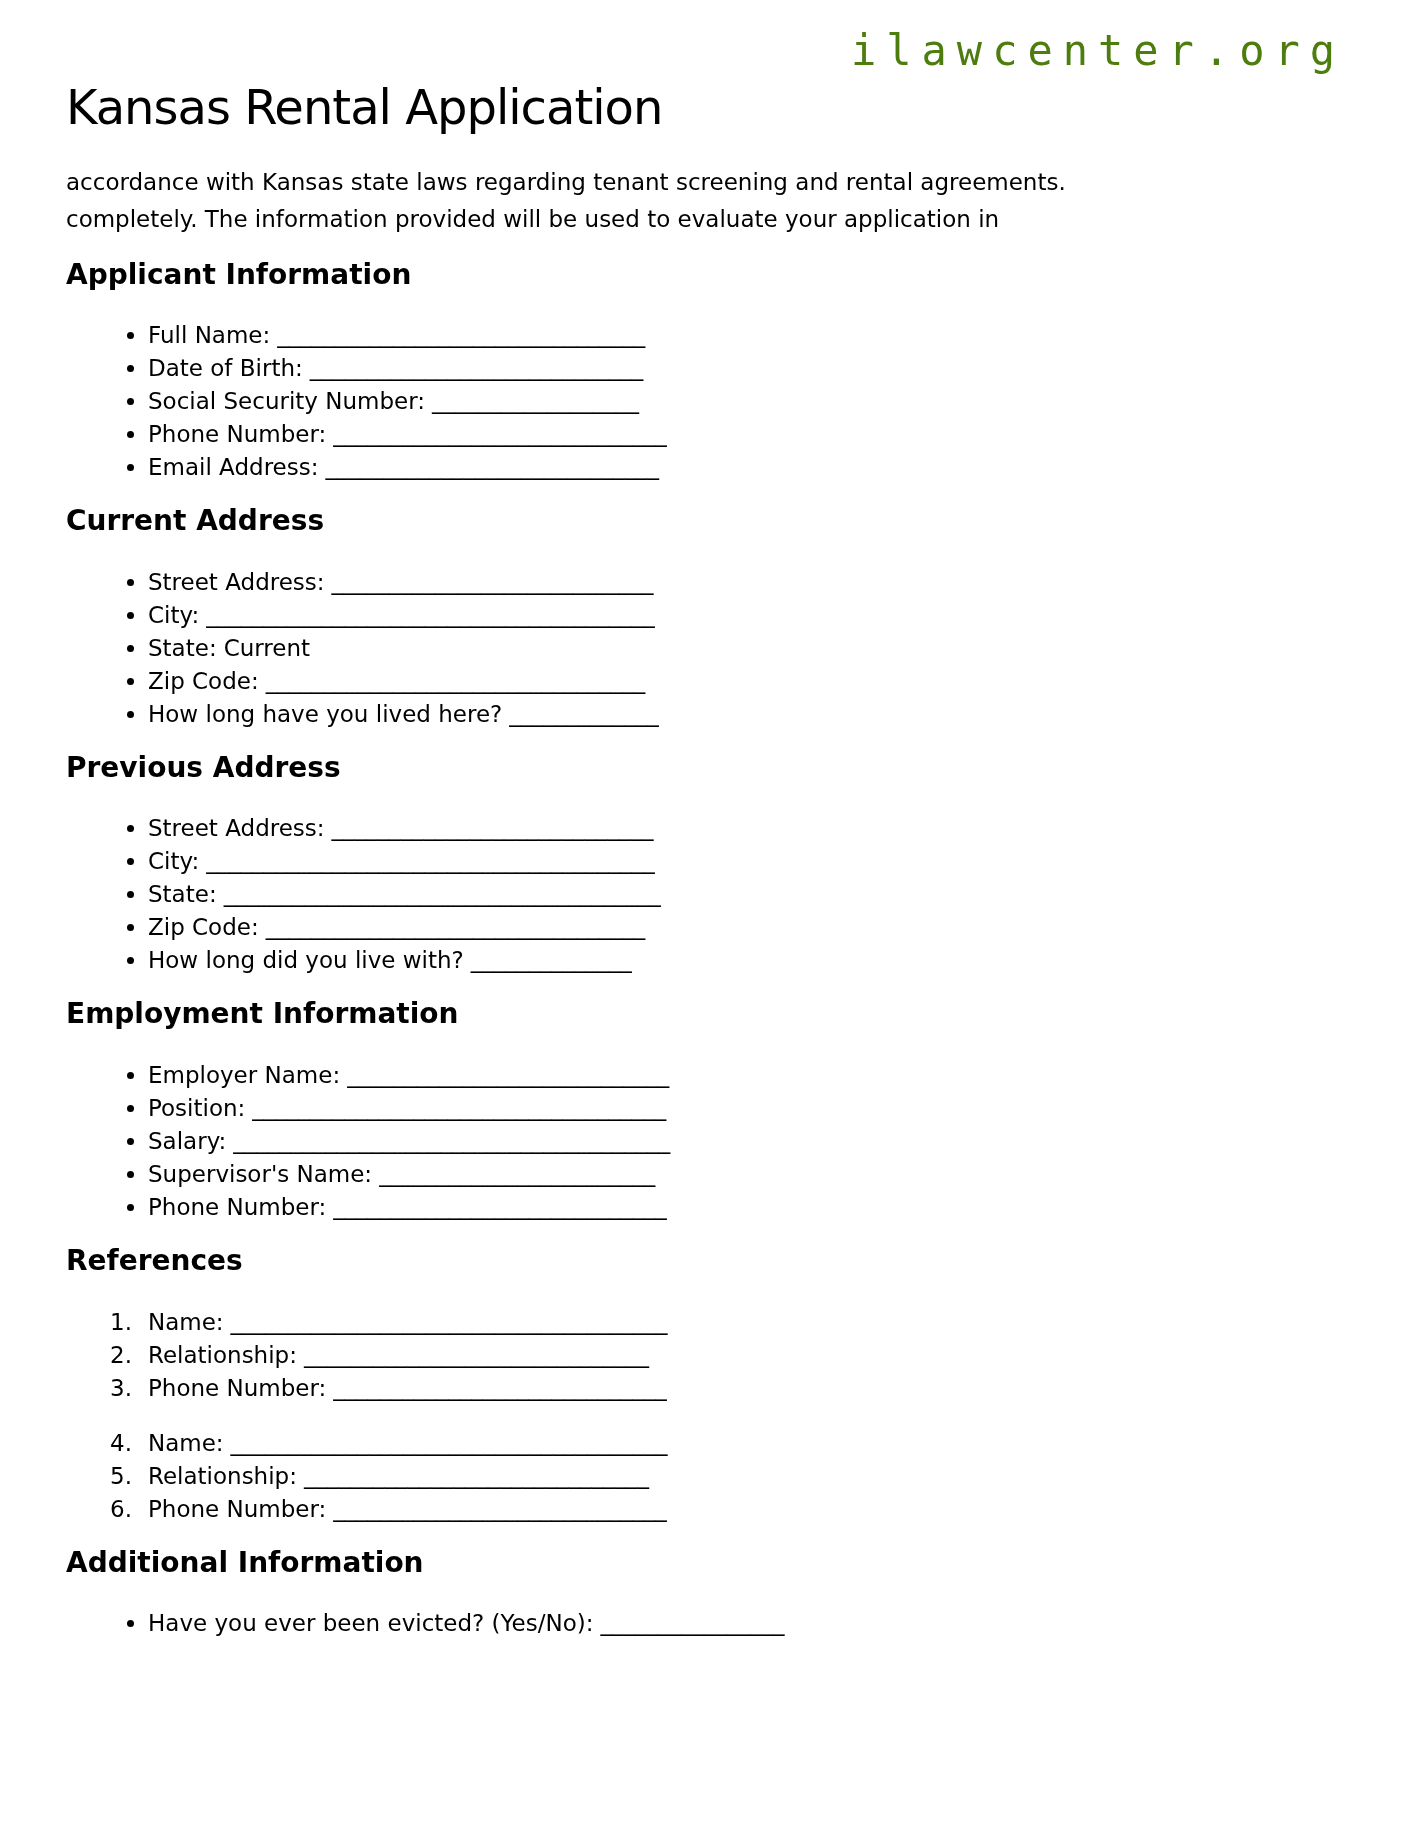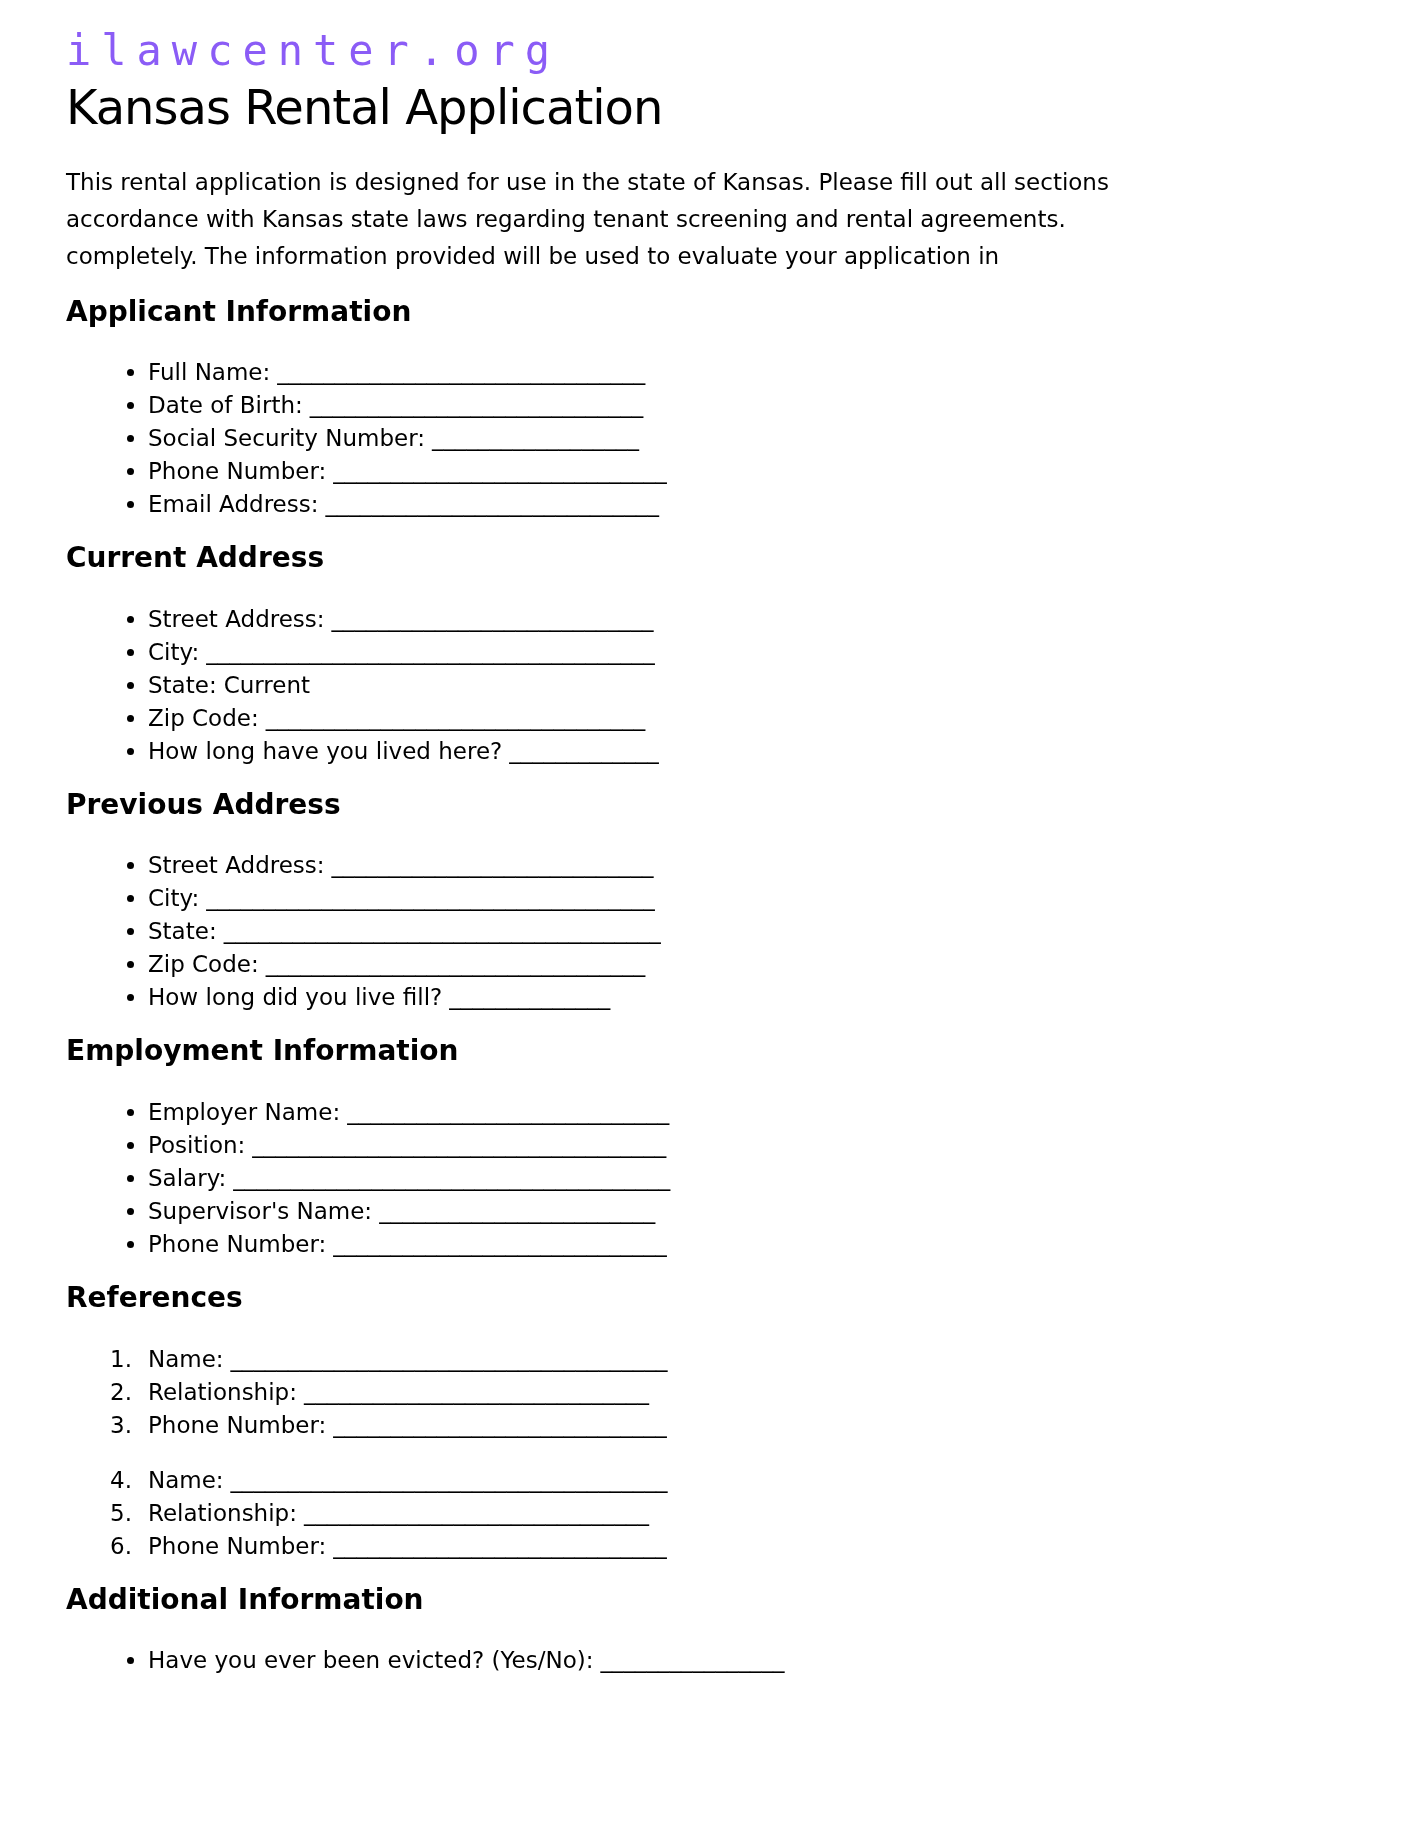--- a/index.html
+++ b/index.html
@@ -7,25 +7,26 @@
     width: 1411px;
     height: 1826px;
     box-sizing: border-box;
     background: #ffffff;
     color: #000000;
     font-family: "DejaVu Sans", sans-serif;
     padding: 26px 66px 30px 66px;
     overflow: hidden;
   }
   .watermark {
+    text-align: right;
     font-family: "DejaVu Sans Mono", monospace;
     font-size: 42px;
     line-height: 1.2;
     letter-spacing: 10px;
-    color: #8b5cf6;
+    color: #4d7c0f;
   }
   h1.doc-title {
     font-size: 48px;
     line-height: 1.15;
     font-weight: normal;
     letter-spacing: -1px;
     margin: 4px 0 28px 0;
   }
   .intro {
     font-size: 23px;
@@ -66,21 +67,20 @@
 </head>
 <body>
 
 <div>
 
   <div class="watermark">ilawcenter.org</div>
 
   <h1 class="doc-title">Kansas Rental Application</h1>
 
   <p class="intro">
-    <span class="line">This rental application is designed for use in the state of Kansas. Please fill out all sections</span>
     <span class="line">accordance with Kansas state laws regarding tenant screening and rental agreements.</span>
     <span class="line">completely. The information provided will be used to evaluate your application in</span>
   </p>
 
   <section>
     <h3 class="sec-title">Applicant Information</h3>
     <ul class="fields">
       <li class="field-row"><span class="lbl">Full Name:</span><span class="blank">________________________________</span></li>
       <li class="field-row"><span class="lbl">Date of Birth:</span><span class="blank">_____________________________</span></li>
       <li class="field-row"><span class="lbl">Social Security Number:</span><span class="blank">__________________</span></li>
@@ -100,21 +100,21 @@
     </ul>
   </section>
 
   <section>
     <h3 class="sec-title">Previous Address</h3>
     <ul class="fields">
       <li class="field-row"><span class="lbl">Street Address:</span><span class="blank">____________________________</span></li>
       <li class="field-row"><span class="lbl">City:</span><span class="blank">_______________________________________</span></li>
       <li class="field-row"><span class="lbl">State:</span><span class="blank">______________________________________</span></li>
       <li class="field-row"><span class="lbl">Zip Code:</span><span class="blank">_________________________________</span></li>
-      <li class="field-row"><span class="lbl">How long did you live fill?</span><span class="blank">______________</span></li>
+      <li class="field-row"><span class="lbl">How long did you live with?</span><span class="blank">______________</span></li>
     </ul>
   </section>
 
   <section>
     <h3 class="sec-title">Employment Information</h3>
     <ul class="fields">
       <li class="field-row"><span class="lbl">Employer Name:</span><span class="blank">____________________________</span></li>
       <li class="field-row"><span class="lbl">Position:</span><span class="blank">____________________________________</span></li>
       <li class="field-row"><span class="lbl">Salary:</span><span class="blank">______________________________________</span></li>
       <li class="field-row"><span class="lbl">Supervisor's Name:</span><span class="blank">________________________</span></li>

